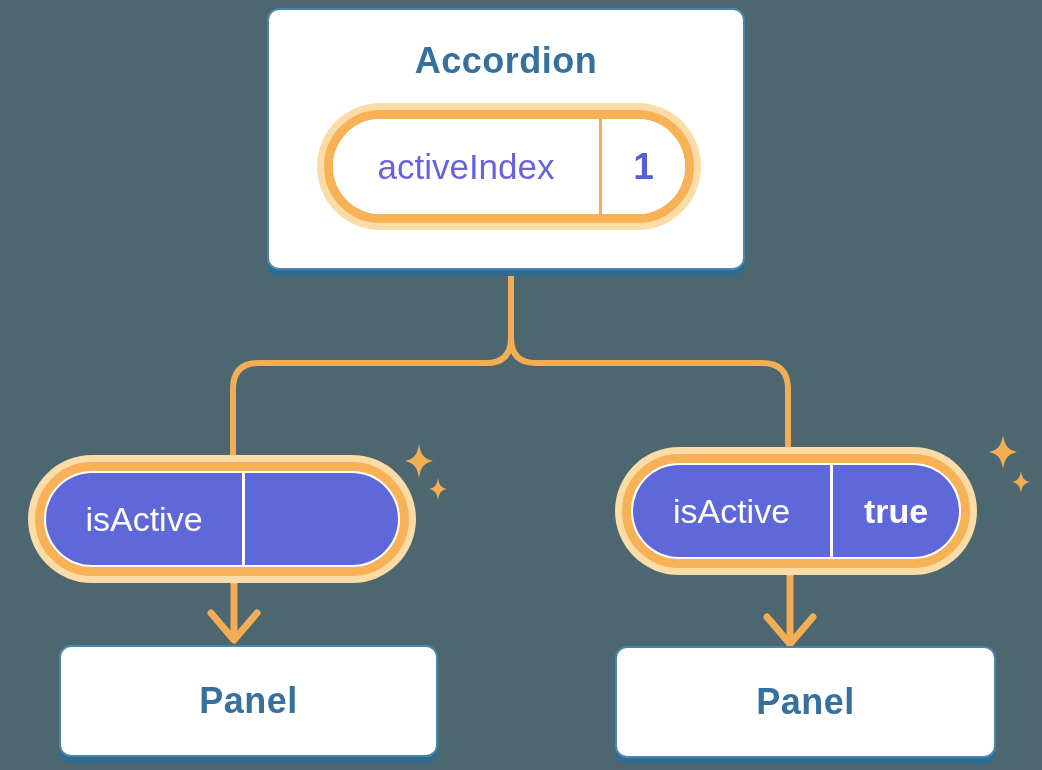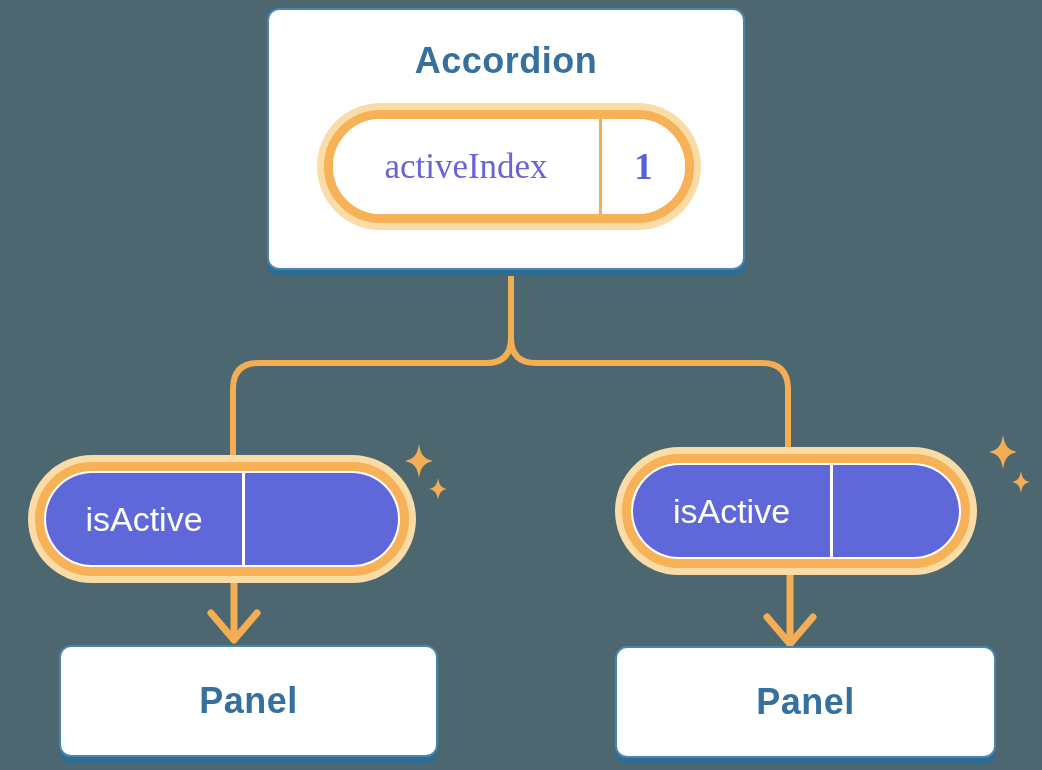--- a/index.html
+++ b/index.html
@@ -53,21 +53,21 @@
     position:absolute;border-radius:999px;
     display:flex;overflow:hidden;align-items:stretch;
   }
   .pill-inner.state{inset:0;background:#fff;}
   .pill-inner.prop{inset:2px;background:var(--prop-pill-fill);}
   .cell{display:flex;align-items:center;justify-content:center;}
   .divider{width:3px;flex:0 0 3px;}
   .divider.orange{background:var(--connector);}
   .divider.white{background:#fff;}
 
-  .state-pill{left:324px;top:110px;width:370px;height:113px;font-family:Liberation Serif, serif;}
+  .state-pill{left:324px;top:110px;width:370px;height:113px;}
   .state-pill .cell.label{flex:0 0 266px;color:var(--state-label-text);font-size:35px;}
   .state-pill .cell.value{flex:1;color:var(--state-value-text);font-size:37px;font-weight:700;}
 
   .prop-pill .cell.label{color:var(--prop-text);font-size:34px;}
   .prop-pill .cell.value{flex:1;color:var(--prop-text);font-size:34px;font-weight:700;}
   .prop-pill-left{left:35px;top:462px;width:374px;height:114px;}
   .prop-pill-left .cell.label{flex:0 0 196px;}
   .prop-pill-right{left:622px;top:454px;width:348px;height:114px;}
   .prop-pill-right .cell.label{flex:0 0 197px;}
 </style>
@@ -117,20 +117,21 @@
     <div class="pill-inner prop">
       <div class="cell label">isActive</div>
       <div class="divider white"></div>
     </div>
   </div>
 
   <div class="pill prop-pill prop-pill-right">
     <div class="pill-inner prop">
       <div class="cell label">isActive</div>
       <div class="divider white"></div>
+      <div class="cell value">true</div>
     </div>
   </div>
 
   <div class="card panel-card panel-left">
     <div class="card-title">Panel</div>
   </div>
   <div class="card panel-card panel-right">
     <div class="card-title">Panel</div>
   </div>
 

